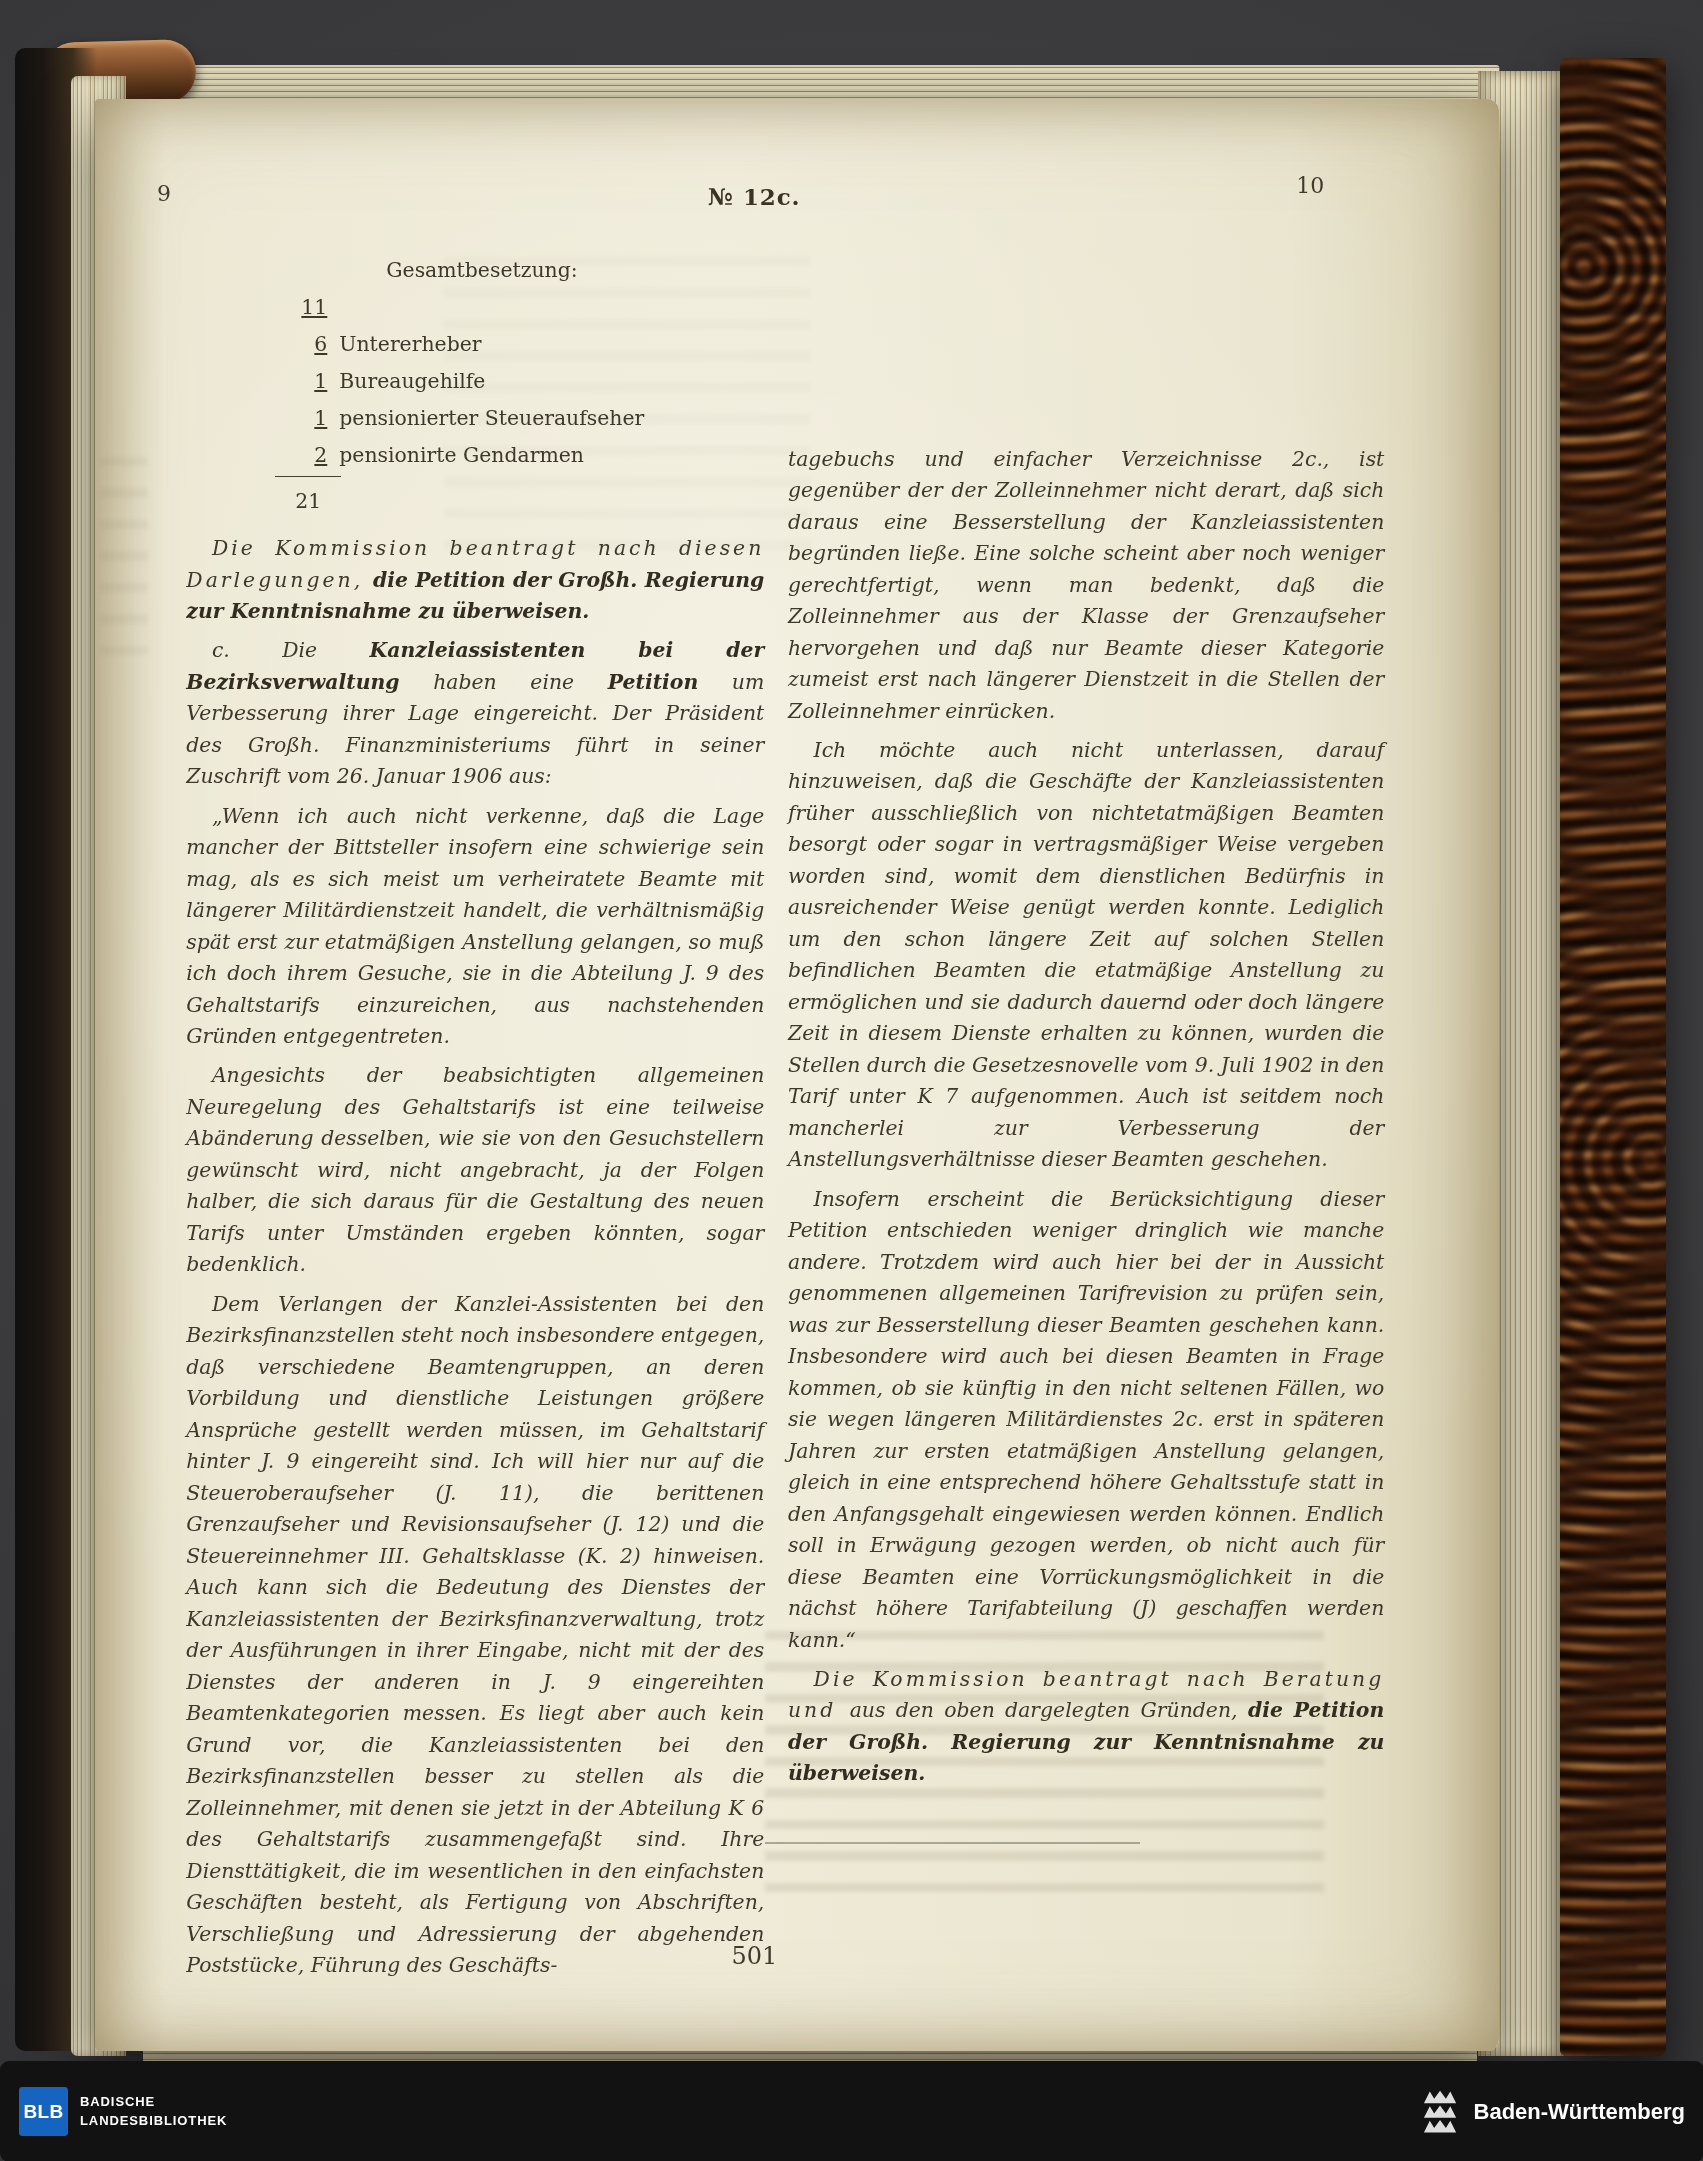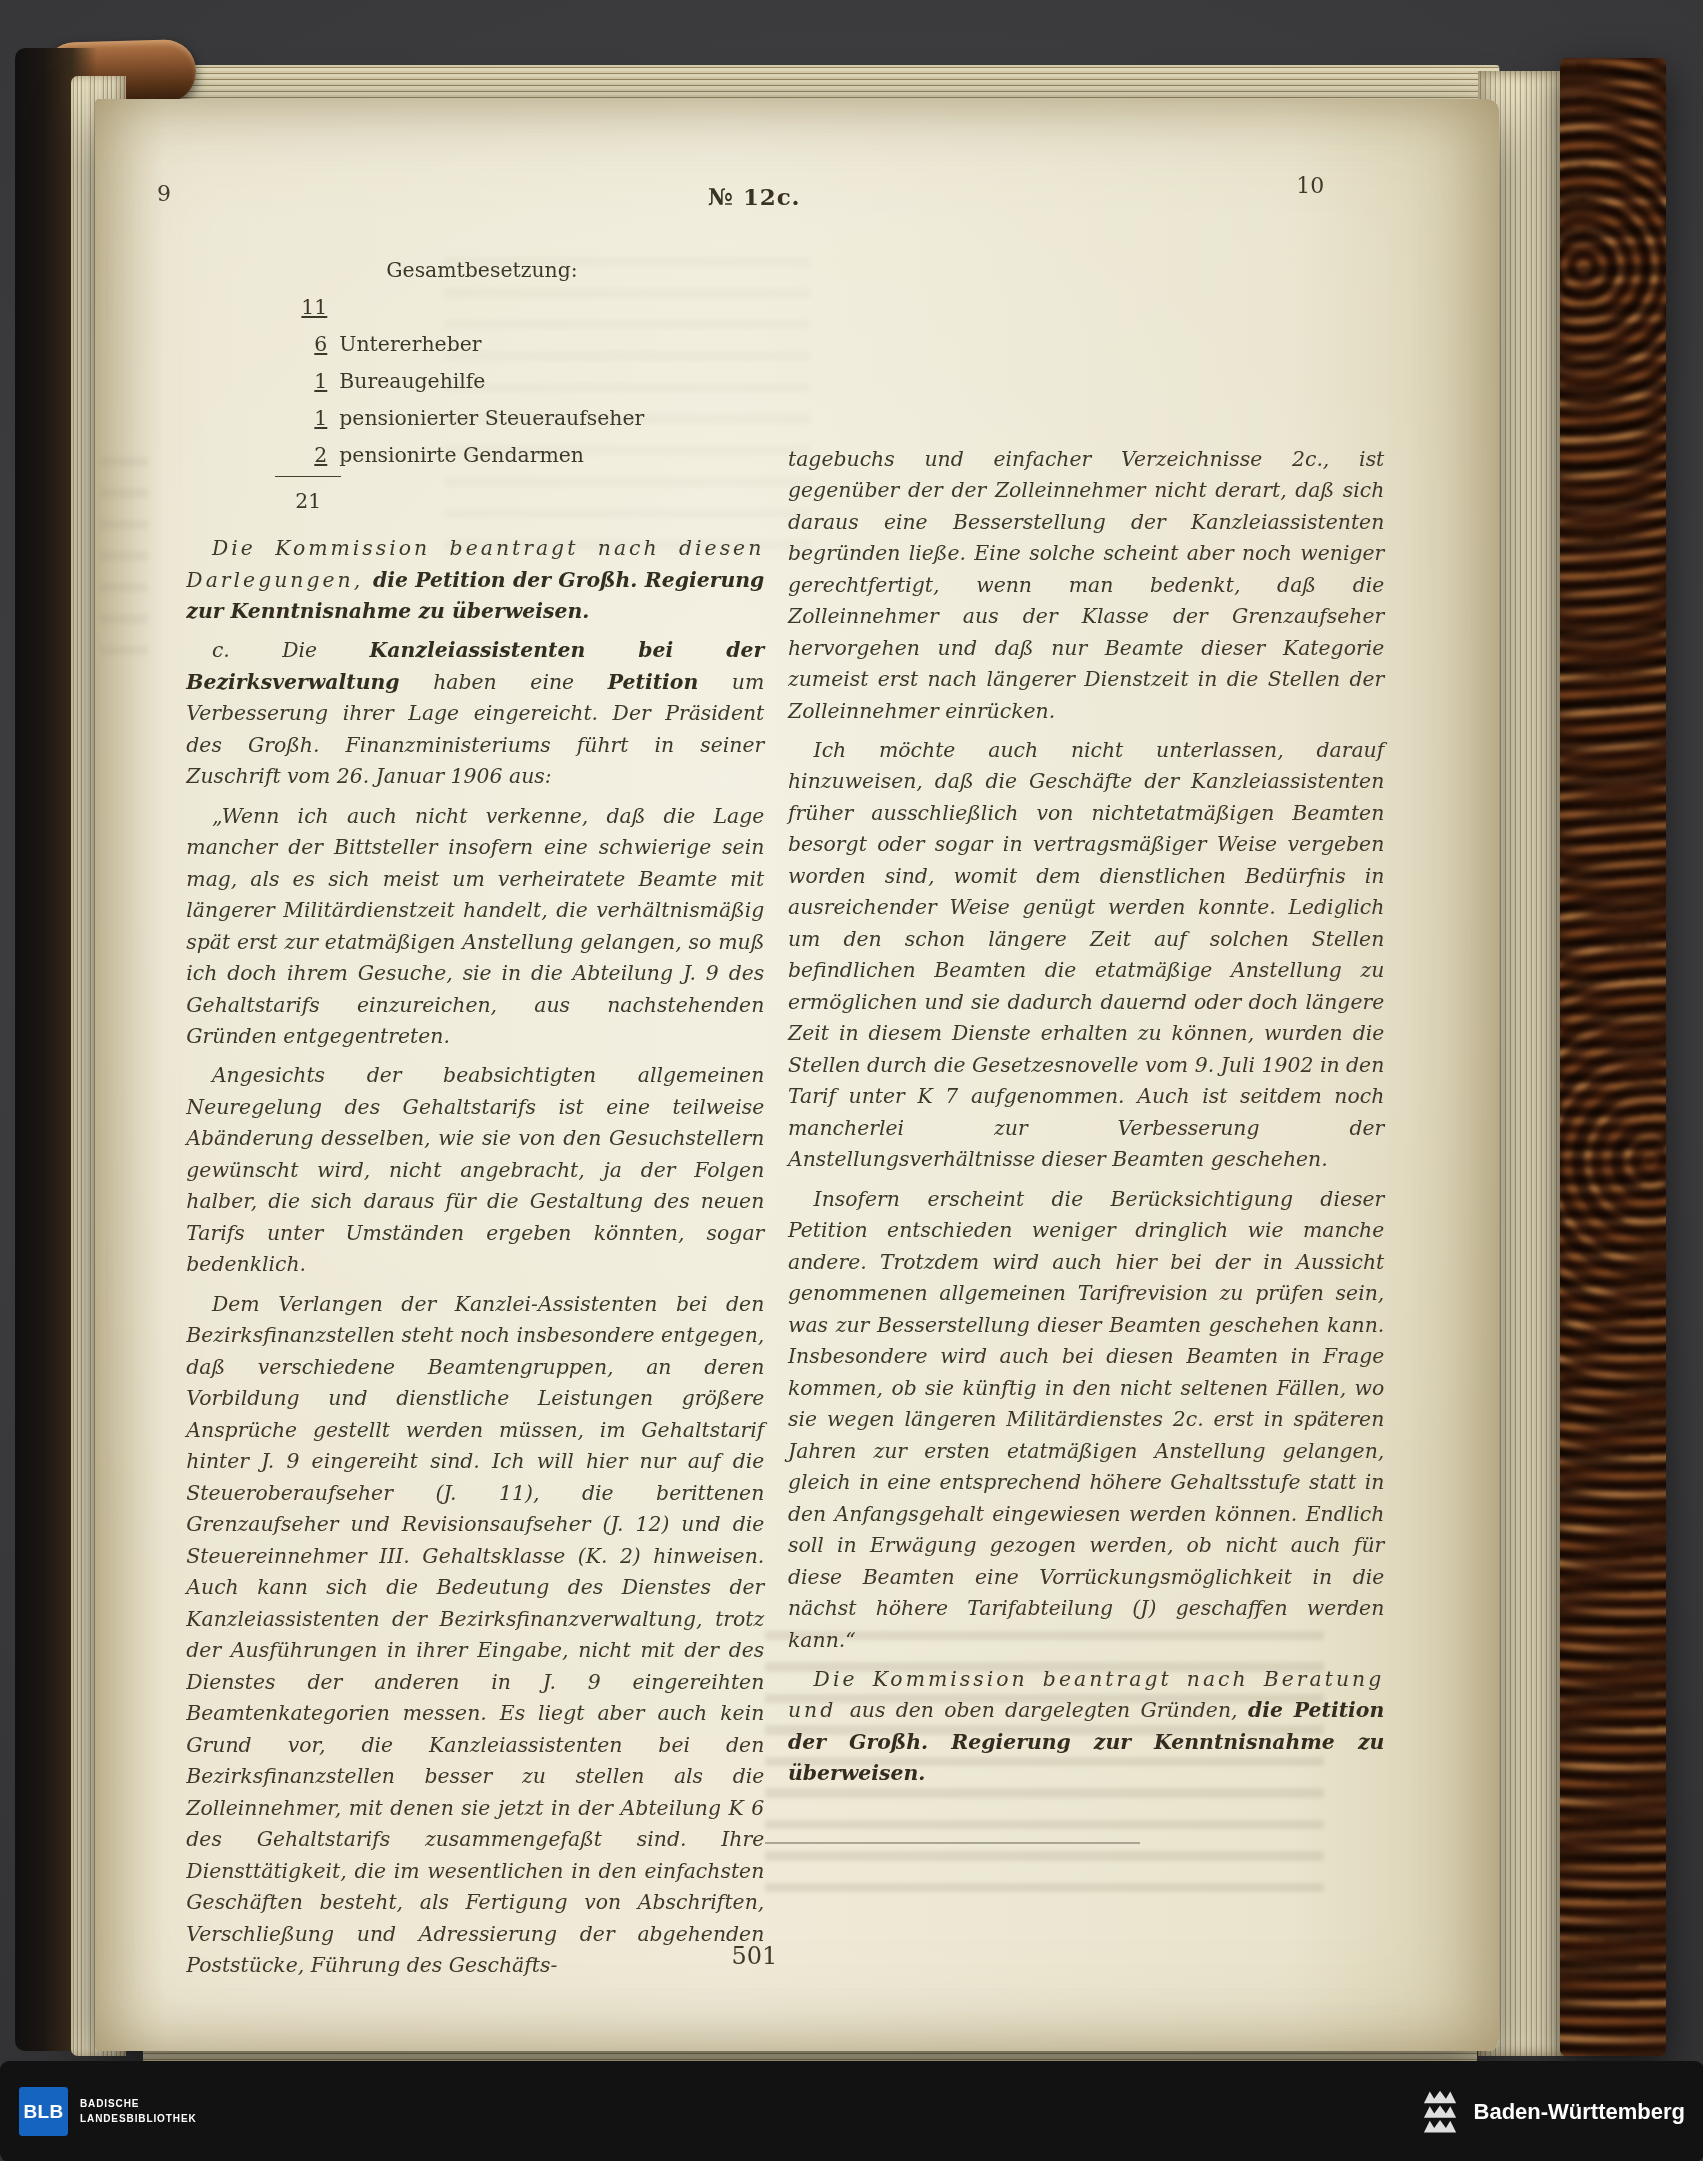--- a/index.html
+++ b/index.html
@@ -133,21 +133,21 @@
     display:flex;align-items:center;justify-content:space-between;
     padding:0 19px;box-sizing:border-box;
     font-family:"Liberation Sans", sans-serif;color:#ffffff;border-radius:9px;
   }
   .bar-left{display:flex;align-items:center;gap:12px;}
   .blb-badge{
     width:49px;height:49px;background:#1565c0;border-radius:3.4px;
     display:flex;align-items:center;justify-content:center;
     font-weight:bold;font-size:19px;letter-spacing:0.4px;color:#fff;
   }
-  .lib-name{font-size:10px;font-weight:bold;letter-spacing:0.9px;line-height:1.45;}
+  .lib-name{font-size:13px;font-weight:bold;letter-spacing:0.9px;line-height:1.45;}
   .bar-right{display:flex;align-items:center;gap:12px;font-size:22px;font-weight:bold;}
   .antlers{display:block;}
 </style>
 </head>
 <body>
 
 <div class="stage">
   <div class="book">
     <div class="edge-top"></div>
     <div class="spine-roll"></div>

